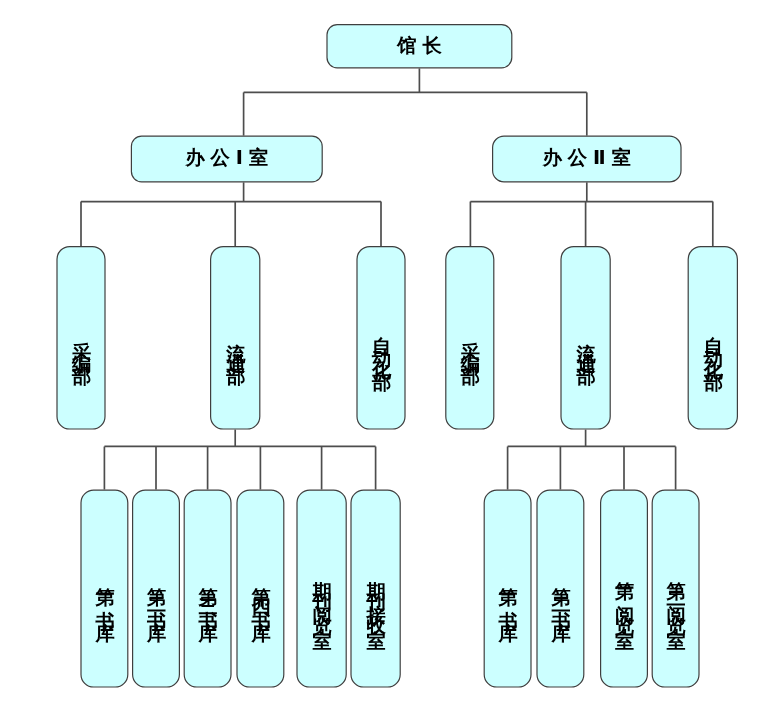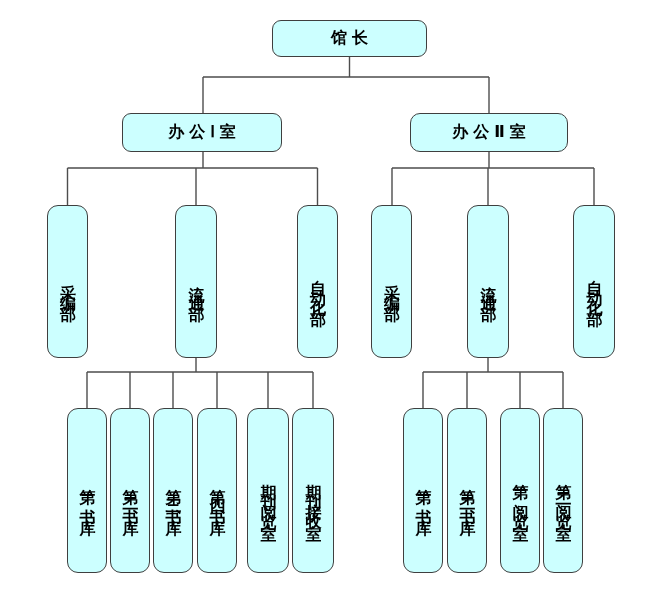--- a/index.html
+++ b/index.html
@@ -20,21 +20,21 @@
     border-radius:9px; font-size:16px;
     letter-spacing:5px; padding-left:5px; 
   }
   .v-node {
     border-radius:11px; font-size:16px;
     writing-mode:vertical-rl; text-orientation:upright;
     letter-spacing:10px; padding-top:10px; 
   }
   
   .n-root {left:272px; top:20px;  width:155px; height:37px;}
-  .n-off1 {left:122px; top:113px; width:160px; height:39px;font-family:Liberation Mono, monospace;}
+  .n-off1 {left:109px; top:113px; width:160px; height:39px;}
   .n-off2 {left:410px; top:113px; width:158px; height:39px;border-radius:10px;}
   .n-d1 {left:47px;  top:205px; width:41px; height:153px;}
   .n-d2 {left:175px; top:205px; width:42px; height:153px;}
   .n-d3 {left:297px; top:205px; width:41px; height:153px;}
   .n-d4 {left:371px; top:205px; width:41px; height:153px;}
   .n-d5 {left:467px; top:205px; width:42px; height:153px;}
   .n-d6 {left:573px; top:205px; width:42px; height:153px;}
   .n-u1  {left:67px;  top:408px; width:40px; height:165px;}
   .n-u2  {left:110px; top:408px; width:40px; height:165px;}
   .n-u3  {left:153px; top:408px; width:40px; height:165px;}

